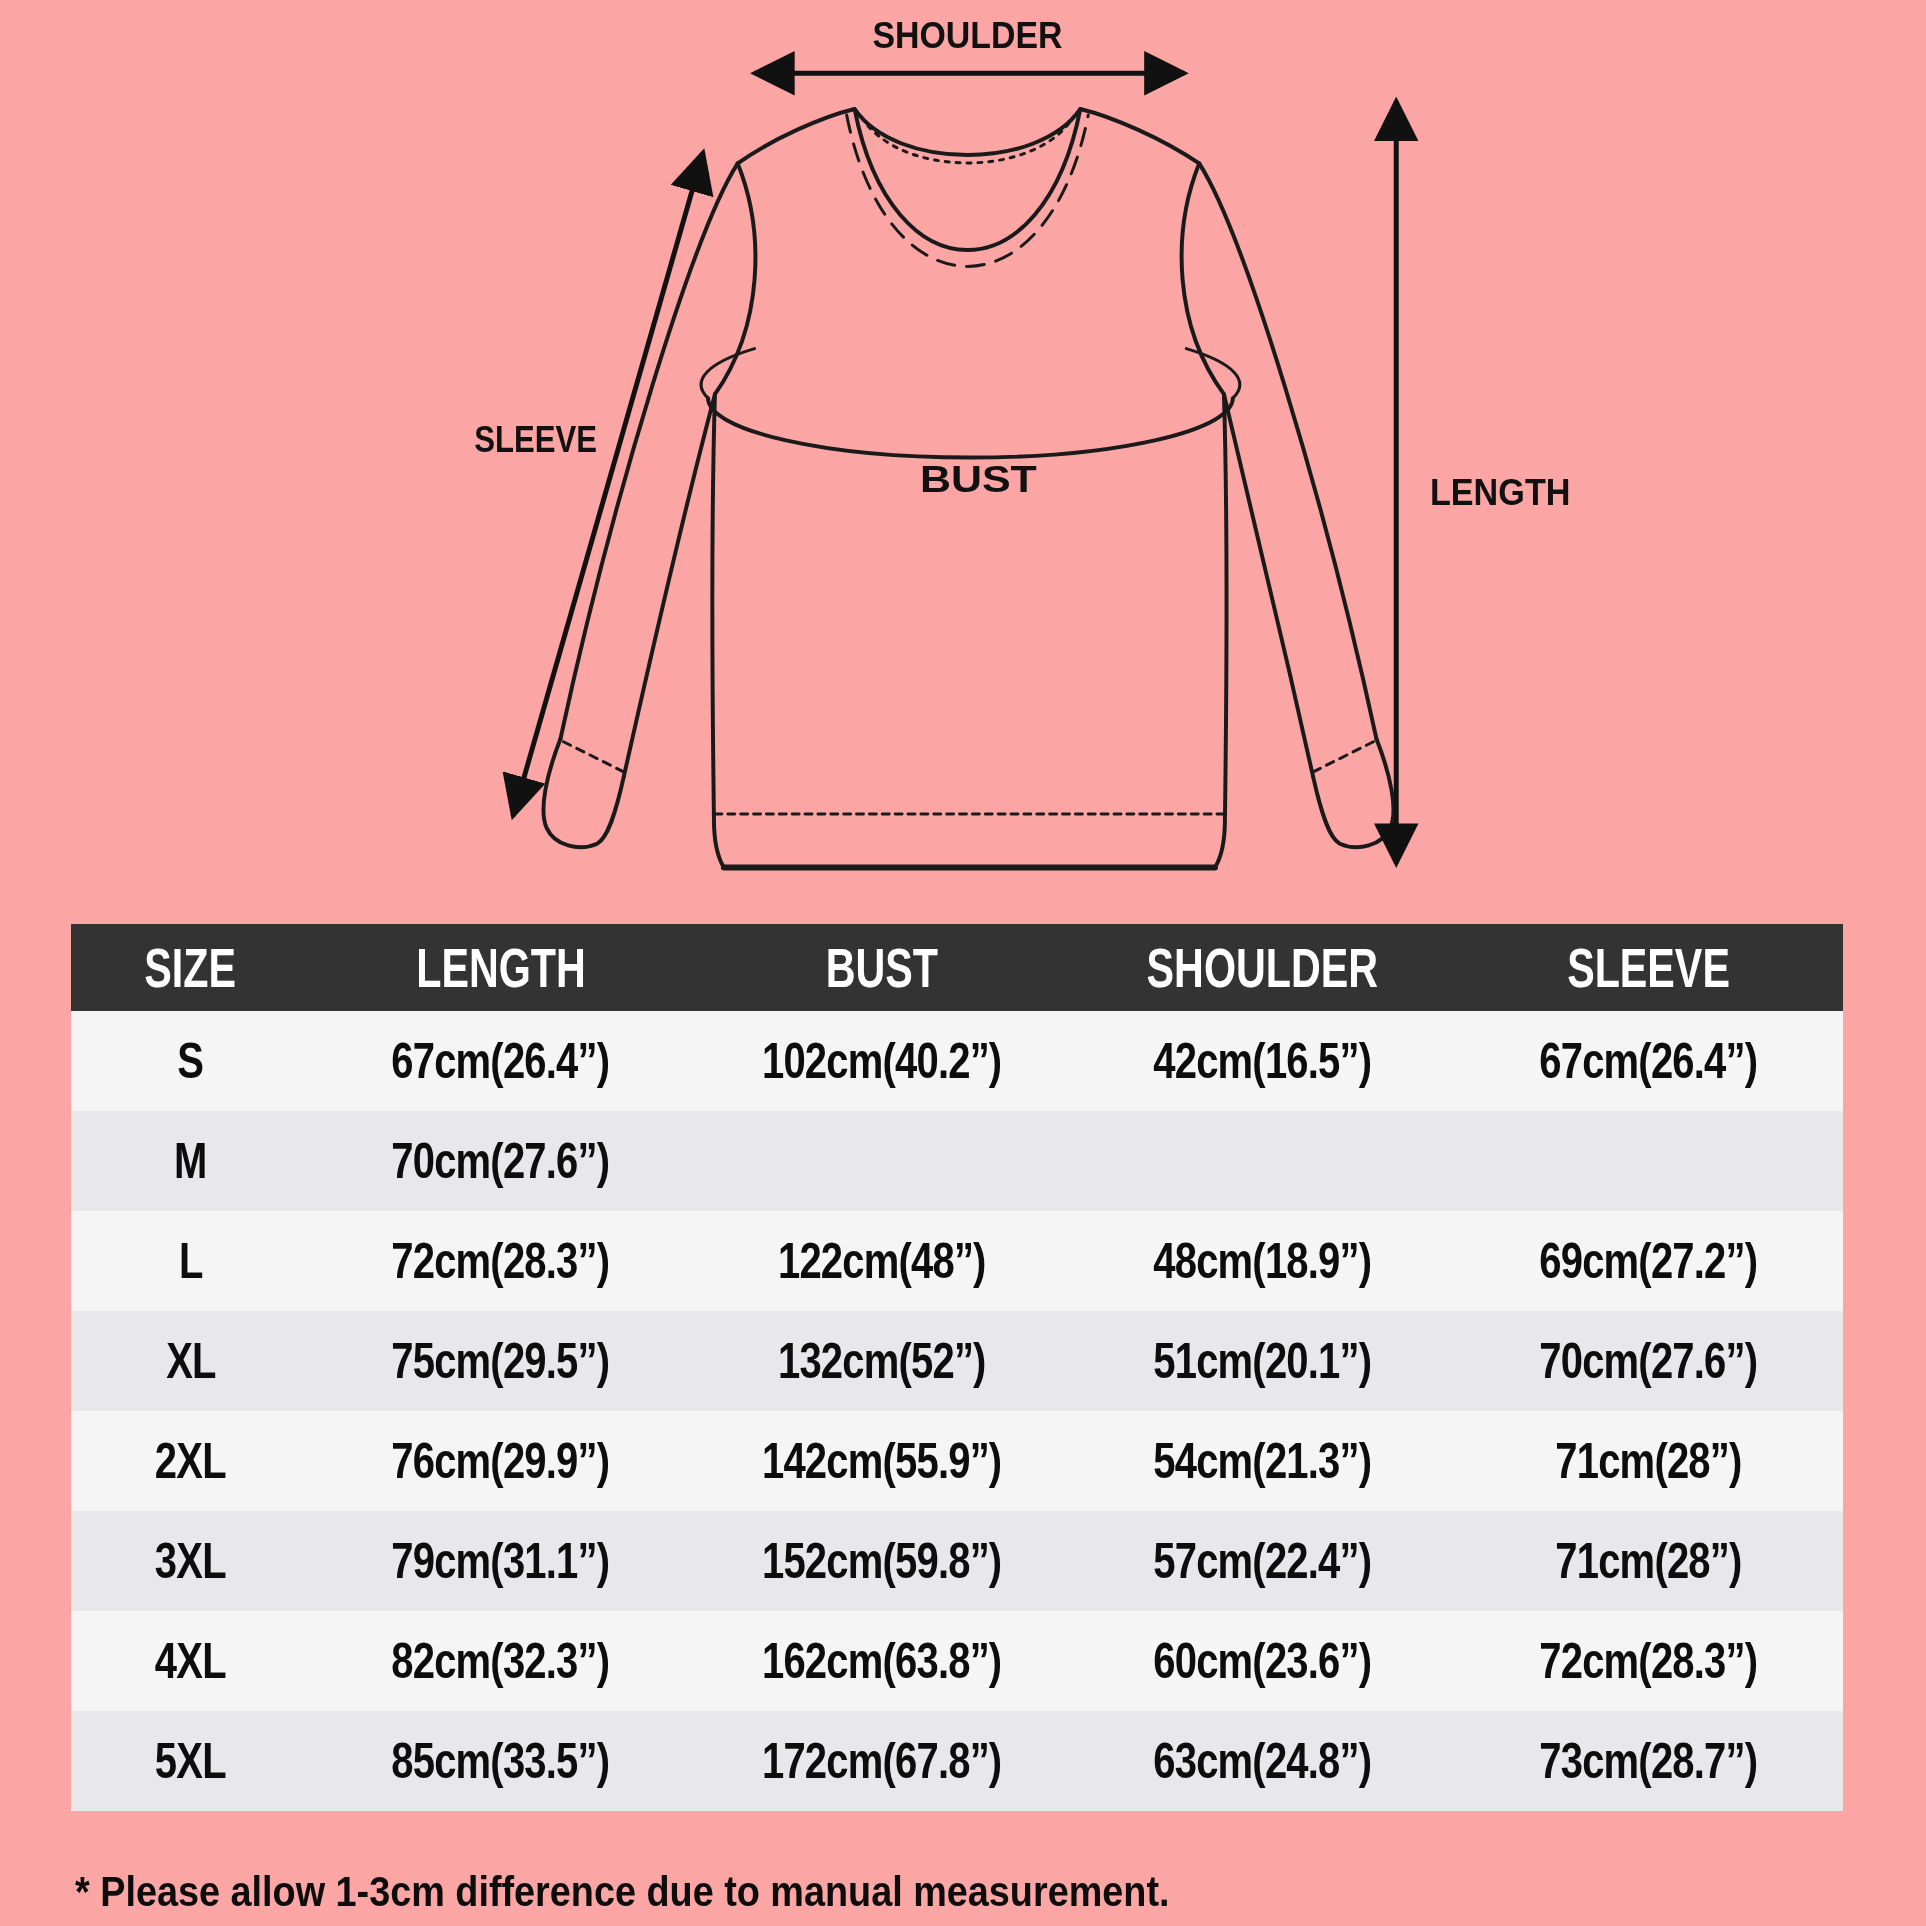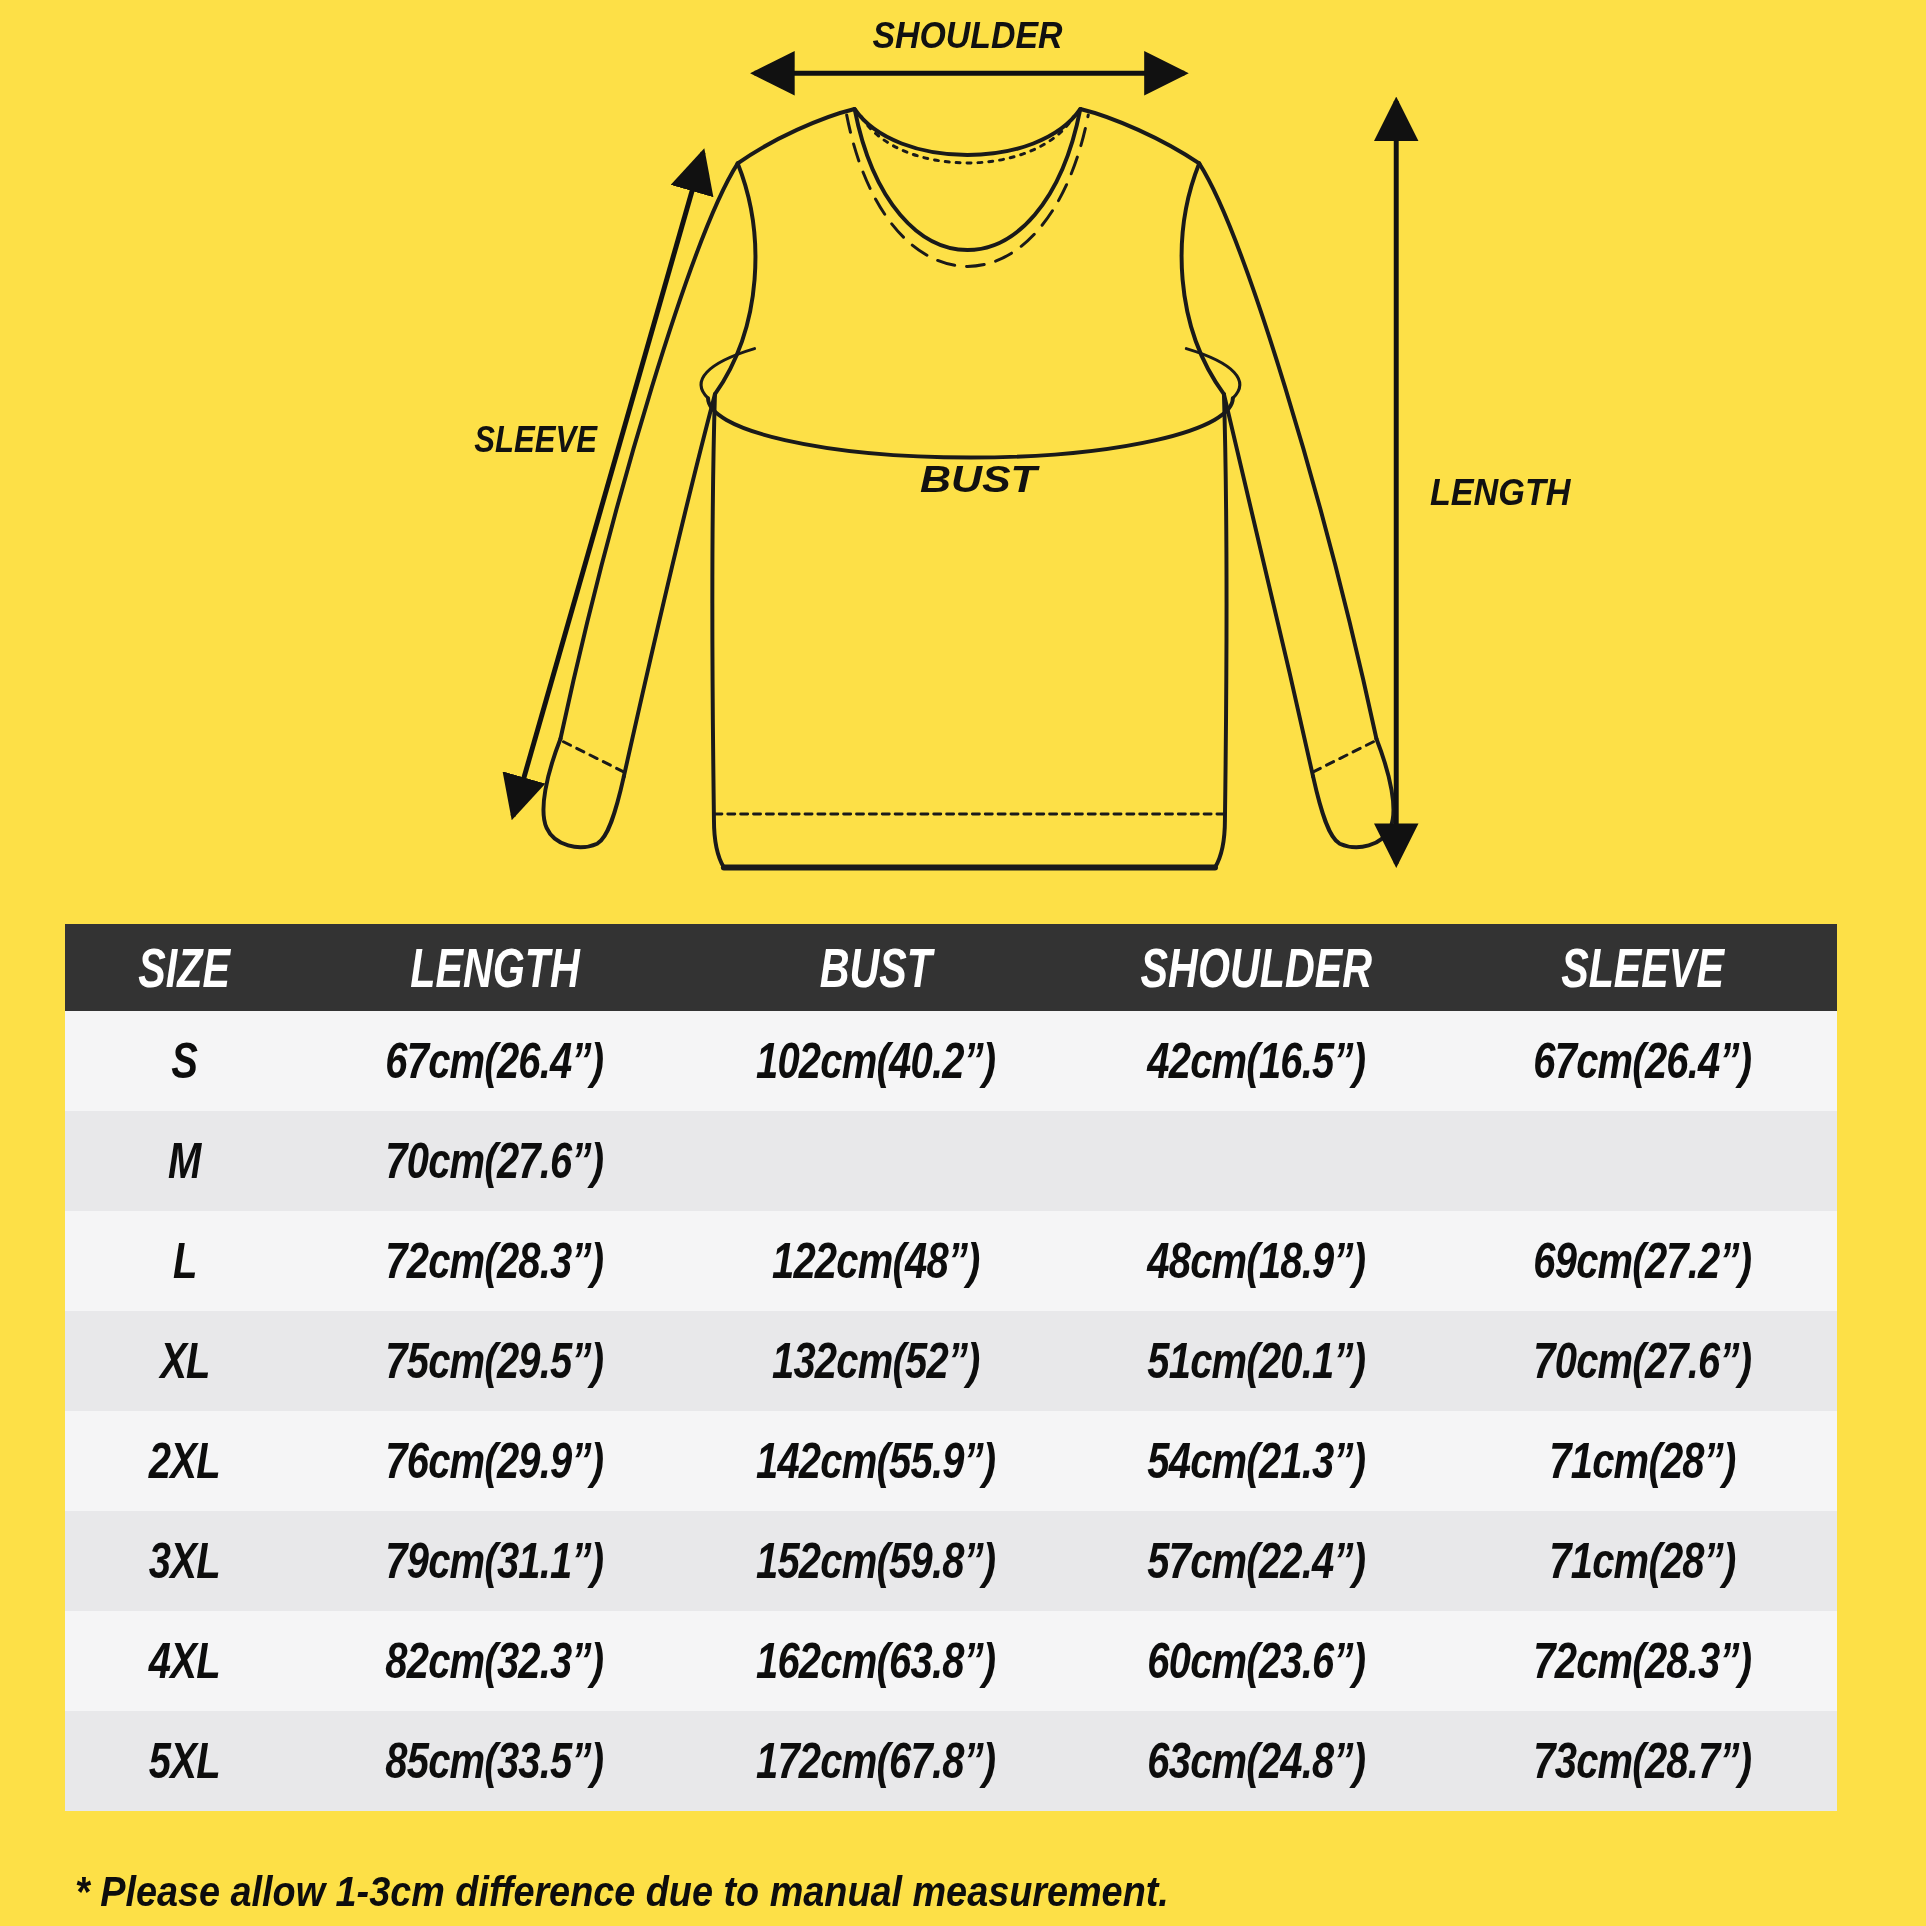--- a/index.html
+++ b/index.html
@@ -1,28 +1,28 @@
 <!DOCTYPE html>
 <html><head>
 <meta charset="utf-8">
 <style>
   html,body{margin:0;padding:0;background:#ffffff;}
   body{font-family:"Liberation Sans", sans-serif; color:#0d0d0d;}
-  .stage{position:relative;width:1927px;height:1927px;background:#fde047;overflow:hidden;font-style:italic;}
+  .stage{position:relative;width:1927px;height:1927px;background:#fca5a5;overflow:hidden;}
 
   
   .diagram{position:absolute;left:0;top:0;width:1927px;height:921px;}
   .garm{fill:none;stroke:#1a1a1a;stroke-width:4;stroke-linecap:round;stroke-linejoin:round;}
   .thin{stroke-width:3;}
   .thick{stroke-width:6;}
   .arrowline{fill:none;stroke:#111111;stroke-width:5;}
   .dlabel{font-family:"Liberation Sans", sans-serif;font-weight:bold;font-size:38px;fill:#111111;}
 
   
-  .size-table{position:absolute;left:65px;top:924px;width:1772px;}
+  .size-table{position:absolute;left:71px;top:924px;width:1772px;}
   .thead{display:grid;grid-template-columns:13.5% 21.5% 21.5% 21.5% 22%;background:#333333;height:87px;}
   .trow{display:grid;grid-template-columns:13.5% 21.5% 21.5% 21.5% 22%;height:100px;}
   .trow.light{background:#f5f5f6;}
   .trow.dark{background:#e8e8ea;}
   .cell,.hcell{display:flex;align-items:center;justify-content:center;overflow:visible;}
   .hspan{display:inline-block;transform:scaleX(0.75);white-space:nowrap;
          font-weight:bold;font-size:55px;color:#ffffff;letter-spacing:0px;}
   .cspan{display:inline-block;transform:scaleX(0.8);white-space:nowrap;
          font-weight:bold;font-size:50px;color:#0d0d0d;letter-spacing:-1px;}
 

